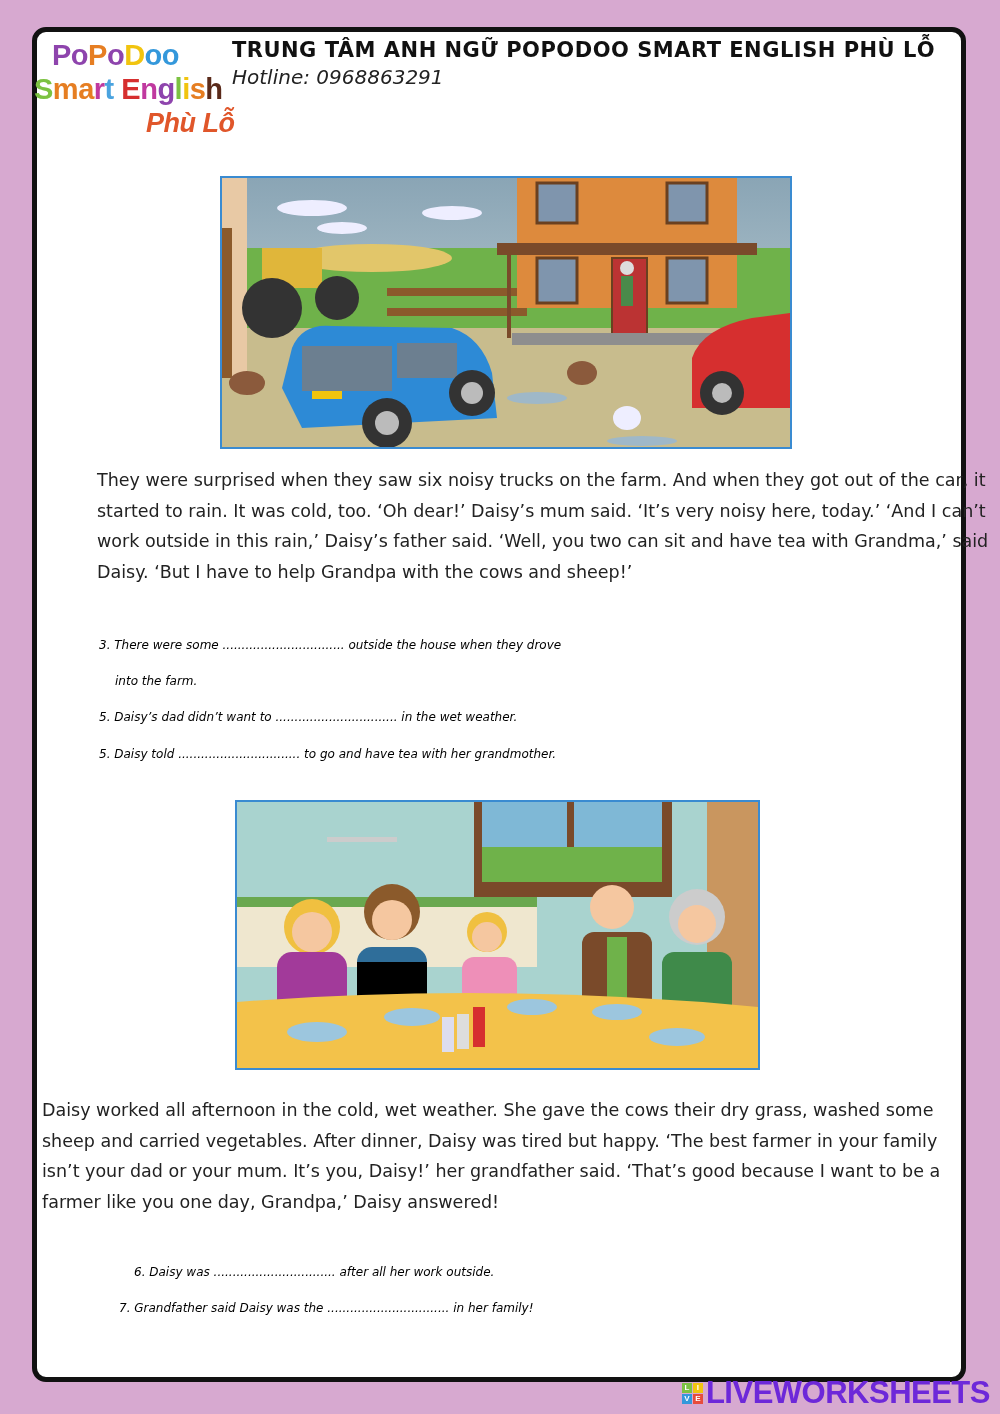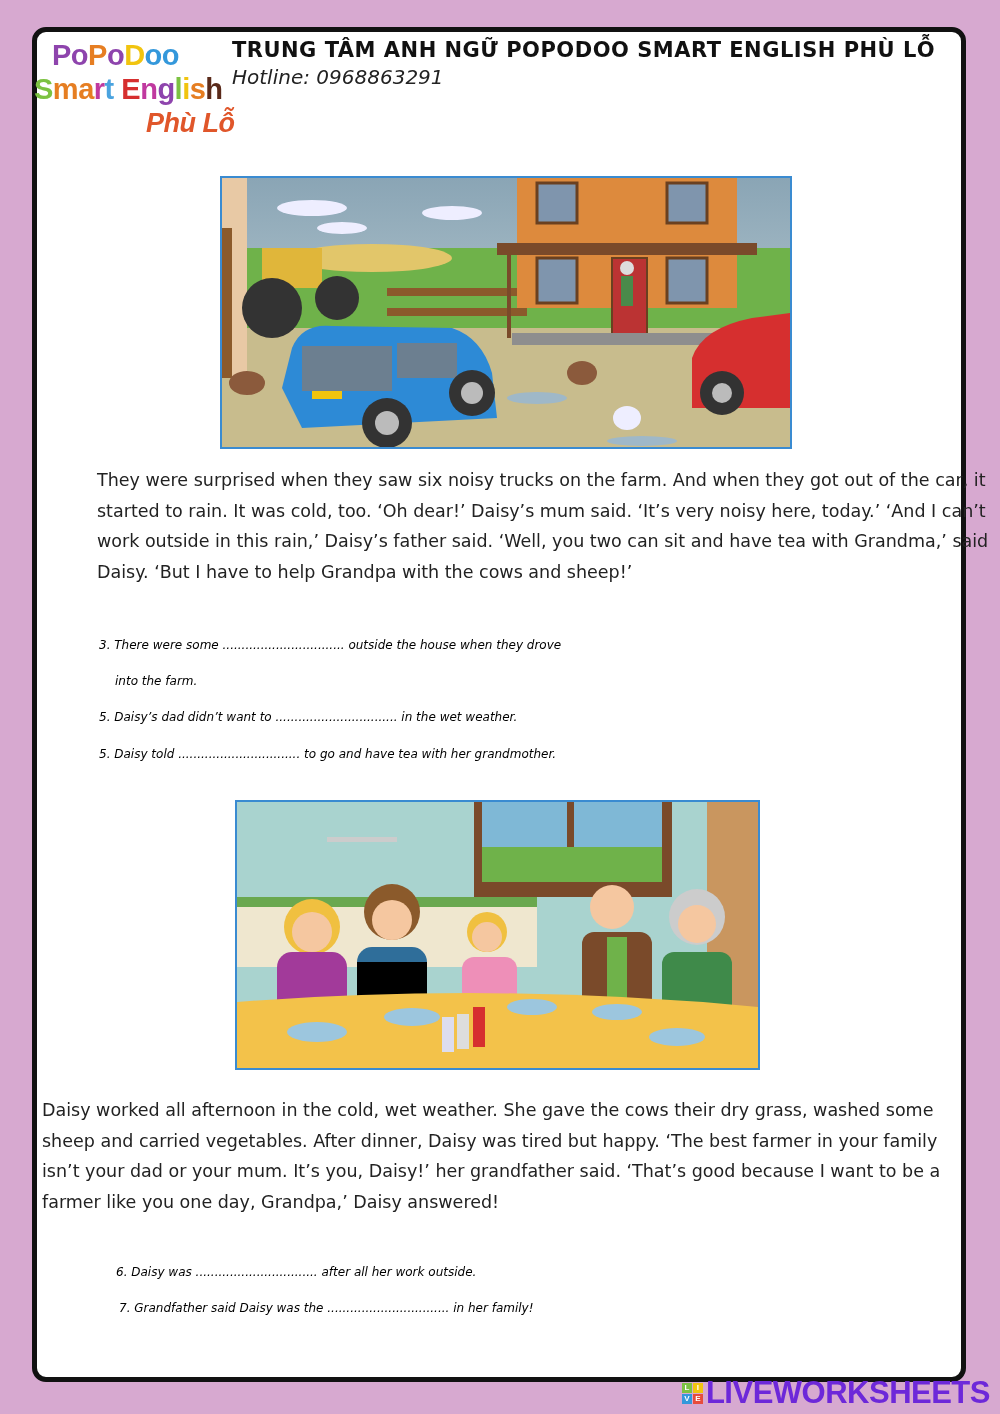--- a/index.html
+++ b/index.html
@@ -160,21 +160,21 @@
     <ellipse cx="380" cy="210" rx="25" ry="8" fill="#9cc6de"></ellipse>
     <ellipse cx="440" cy="235" rx="28" ry="9" fill="#9cc6de"></ellipse>
     <rect x="205" y="215" width="12" height="35" fill="#dde"></rect>
     <rect x="220" y="212" width="12" height="35" fill="#ddd"></rect>
     <rect x="236" y="205" width="12" height="40" fill="#d62f2f"></rect>
   </svg>
 </div>
 
 <div class="para para2">Daisy worked all afternoon in the cold, wet weather. She gave the cows their dry grass, washed some sheep and carried vegetables. After dinner, Daisy was tired but happy. ‘The best farmer in your family isn’t your dad or your mum. It’s you, Daisy!’ her grandfather said. ‘That’s good because I want to be a farmer like you one day, Grandpa,’ Daisy answered!</div>
 
-<div class="q" style="left:116px; top:1265px;">6. Daisy was ................................ after all her work outside.</div>
+<div class="q" style="left:134px; top:1265px;">6. Daisy was ................................ after all her work outside.</div>
 <div class="q" style="left:119px; top:1301px;text-align:right;">7. Grandfather said Daisy was the ................................ in her family!</div>
 
 <div class="footer-brand">
   <div class="live-grid" id="live-grid">
       <span style="background: rgb(124, 194, 66);">L</span>
       <span style="background: rgb(241, 196, 15);">I</span>
       <span style="background: rgb(52, 152, 219);">V</span>
       <span style="background: rgb(231, 76, 60);">E</span>
     </div>
   <div class="lw-text">LIVEWORKSHEETS</div>

